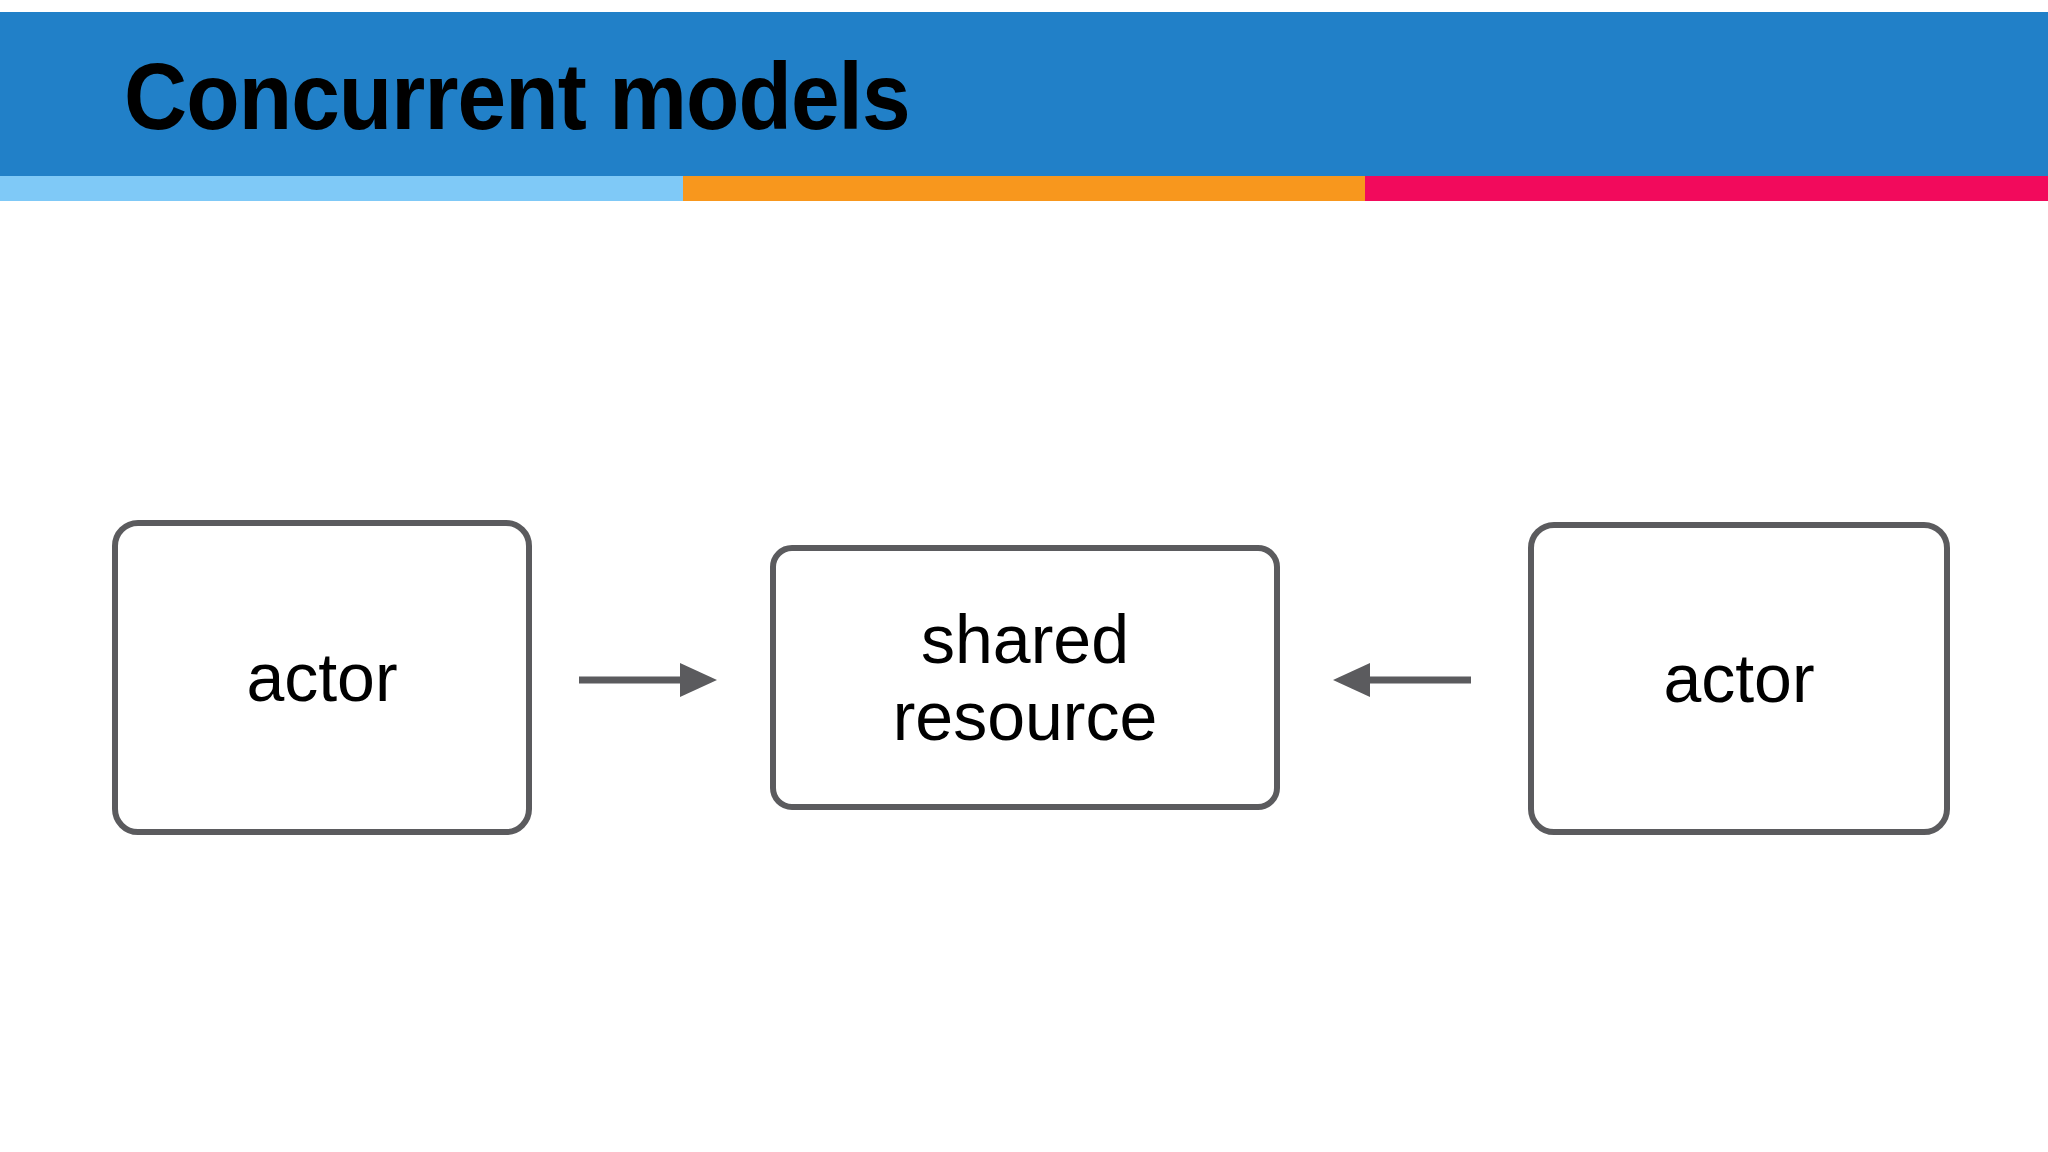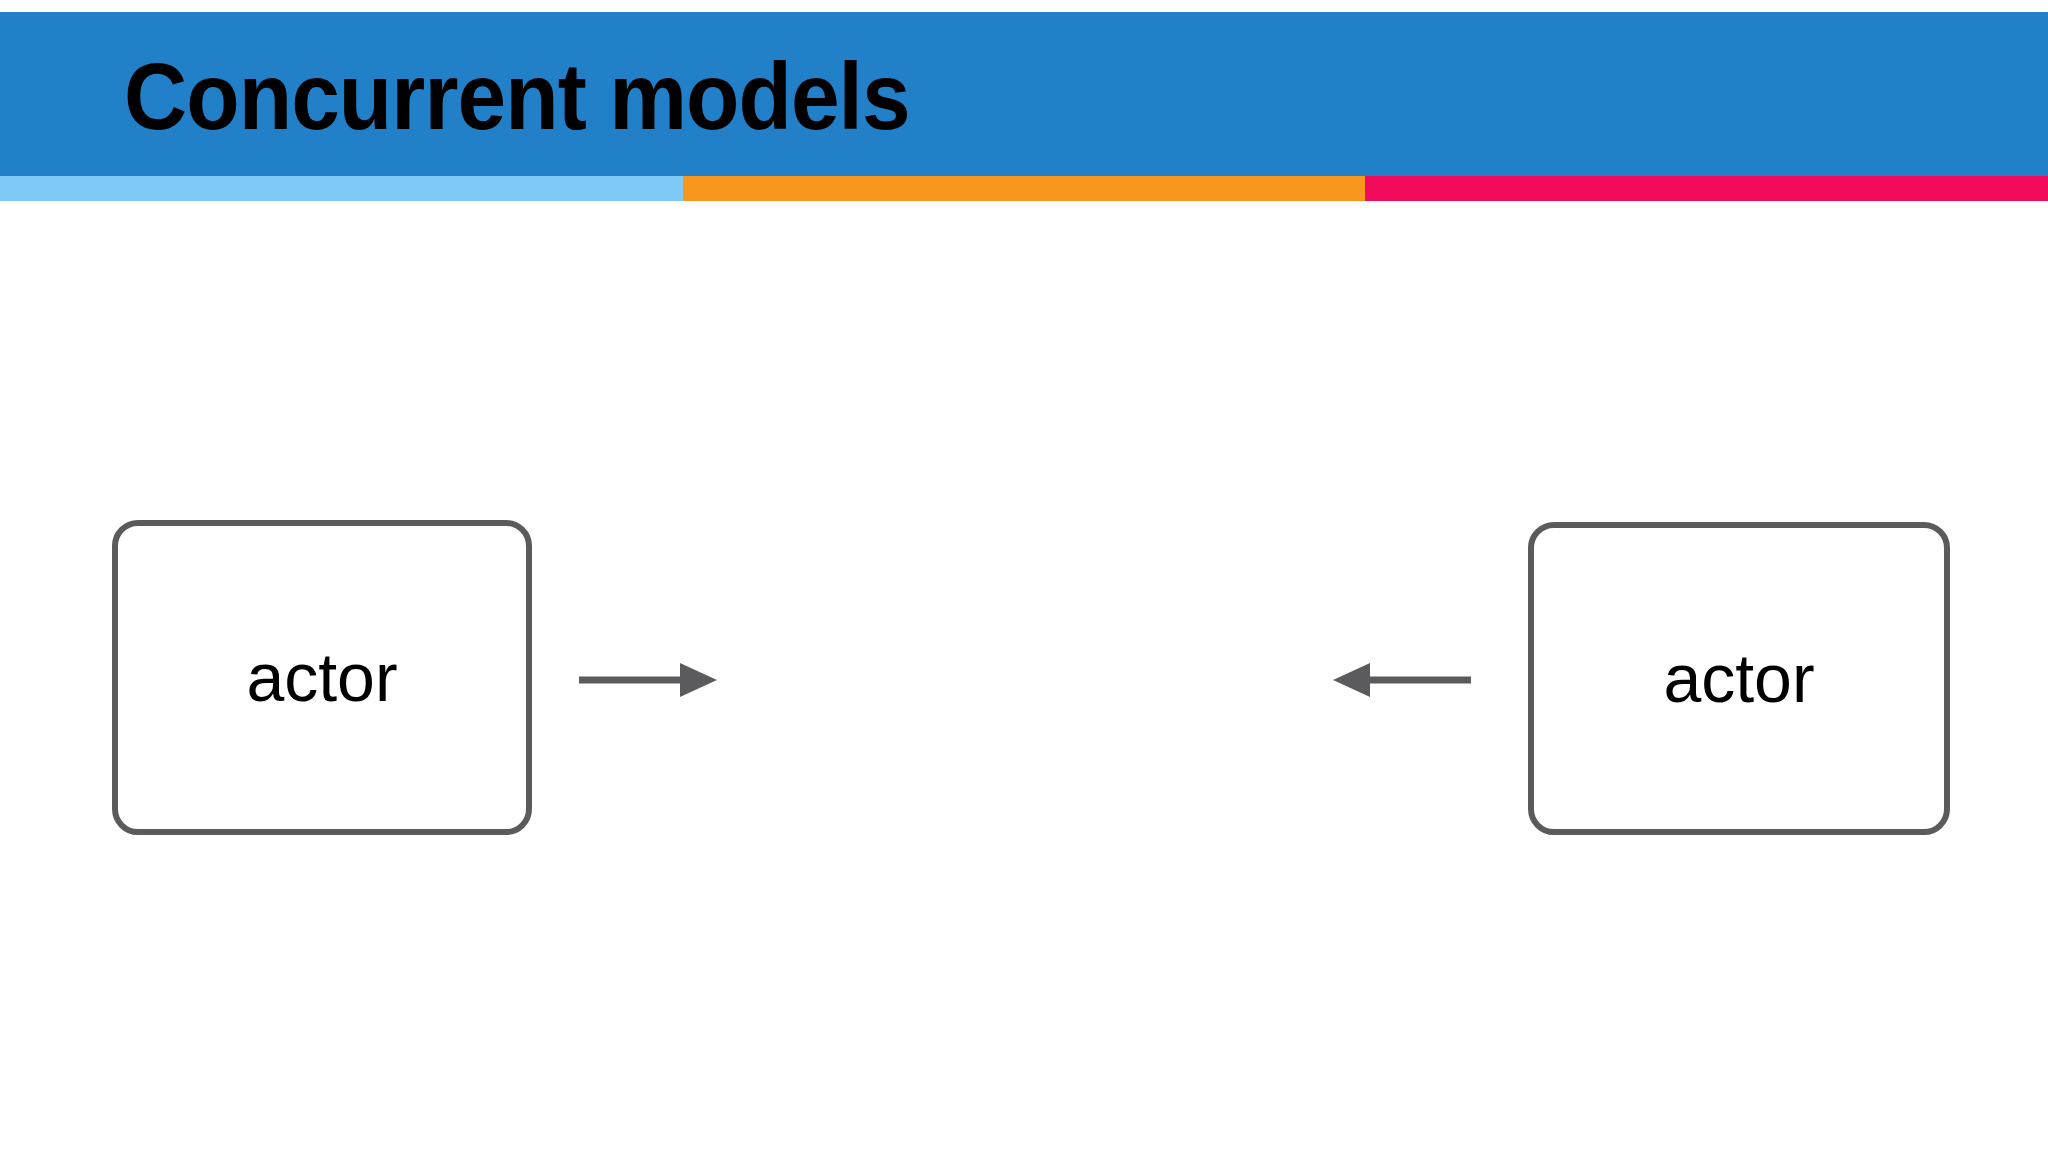--- a/index.html
+++ b/index.html
@@ -155,20 +155,24 @@
 
     <div class="node-box" id="node-actor-left" style="border-color: rgb(91, 91, 94); background: rgb(255, 255, 255);">
       <span class="node-label">actor</span>
     </div>
 
     <svg class="arrow-svg" id="arrow-left-to-shared" width="150" height="48" viewBox="0 0 150 48">
       <line class="arrow-stroke" x1="4" y1="24" x2="112" y2="24" stroke="#5B5B5E"></line>
       <polygon class="arrow-head" points="105,7 142,24 105,41" fill="#5B5B5E"></polygon>
     </svg>
 
+    <div class="node-box" id="node-shared-resource" style="border-color: rgb(91, 91, 94); background: rgb(255, 255, 255);">
+      <span class="node-label">shared
+resource</span>
+    </div>
 
     <svg class="arrow-svg" id="arrow-right-to-shared" width="150" height="48" viewBox="0 0 150 48">
       <line class="arrow-stroke" x1="146" y1="24" x2="38" y2="24" stroke="#5B5B5E"></line>
       <polygon class="arrow-head" points="45,7 8,24 45,41" fill="#5B5B5E"></polygon>
     </svg>
 
     <div class="node-box" id="node-actor-right" style="border-color: rgb(91, 91, 94); background: rgb(255, 255, 255);">
       <span class="node-label">actor</span>
     </div>
 

